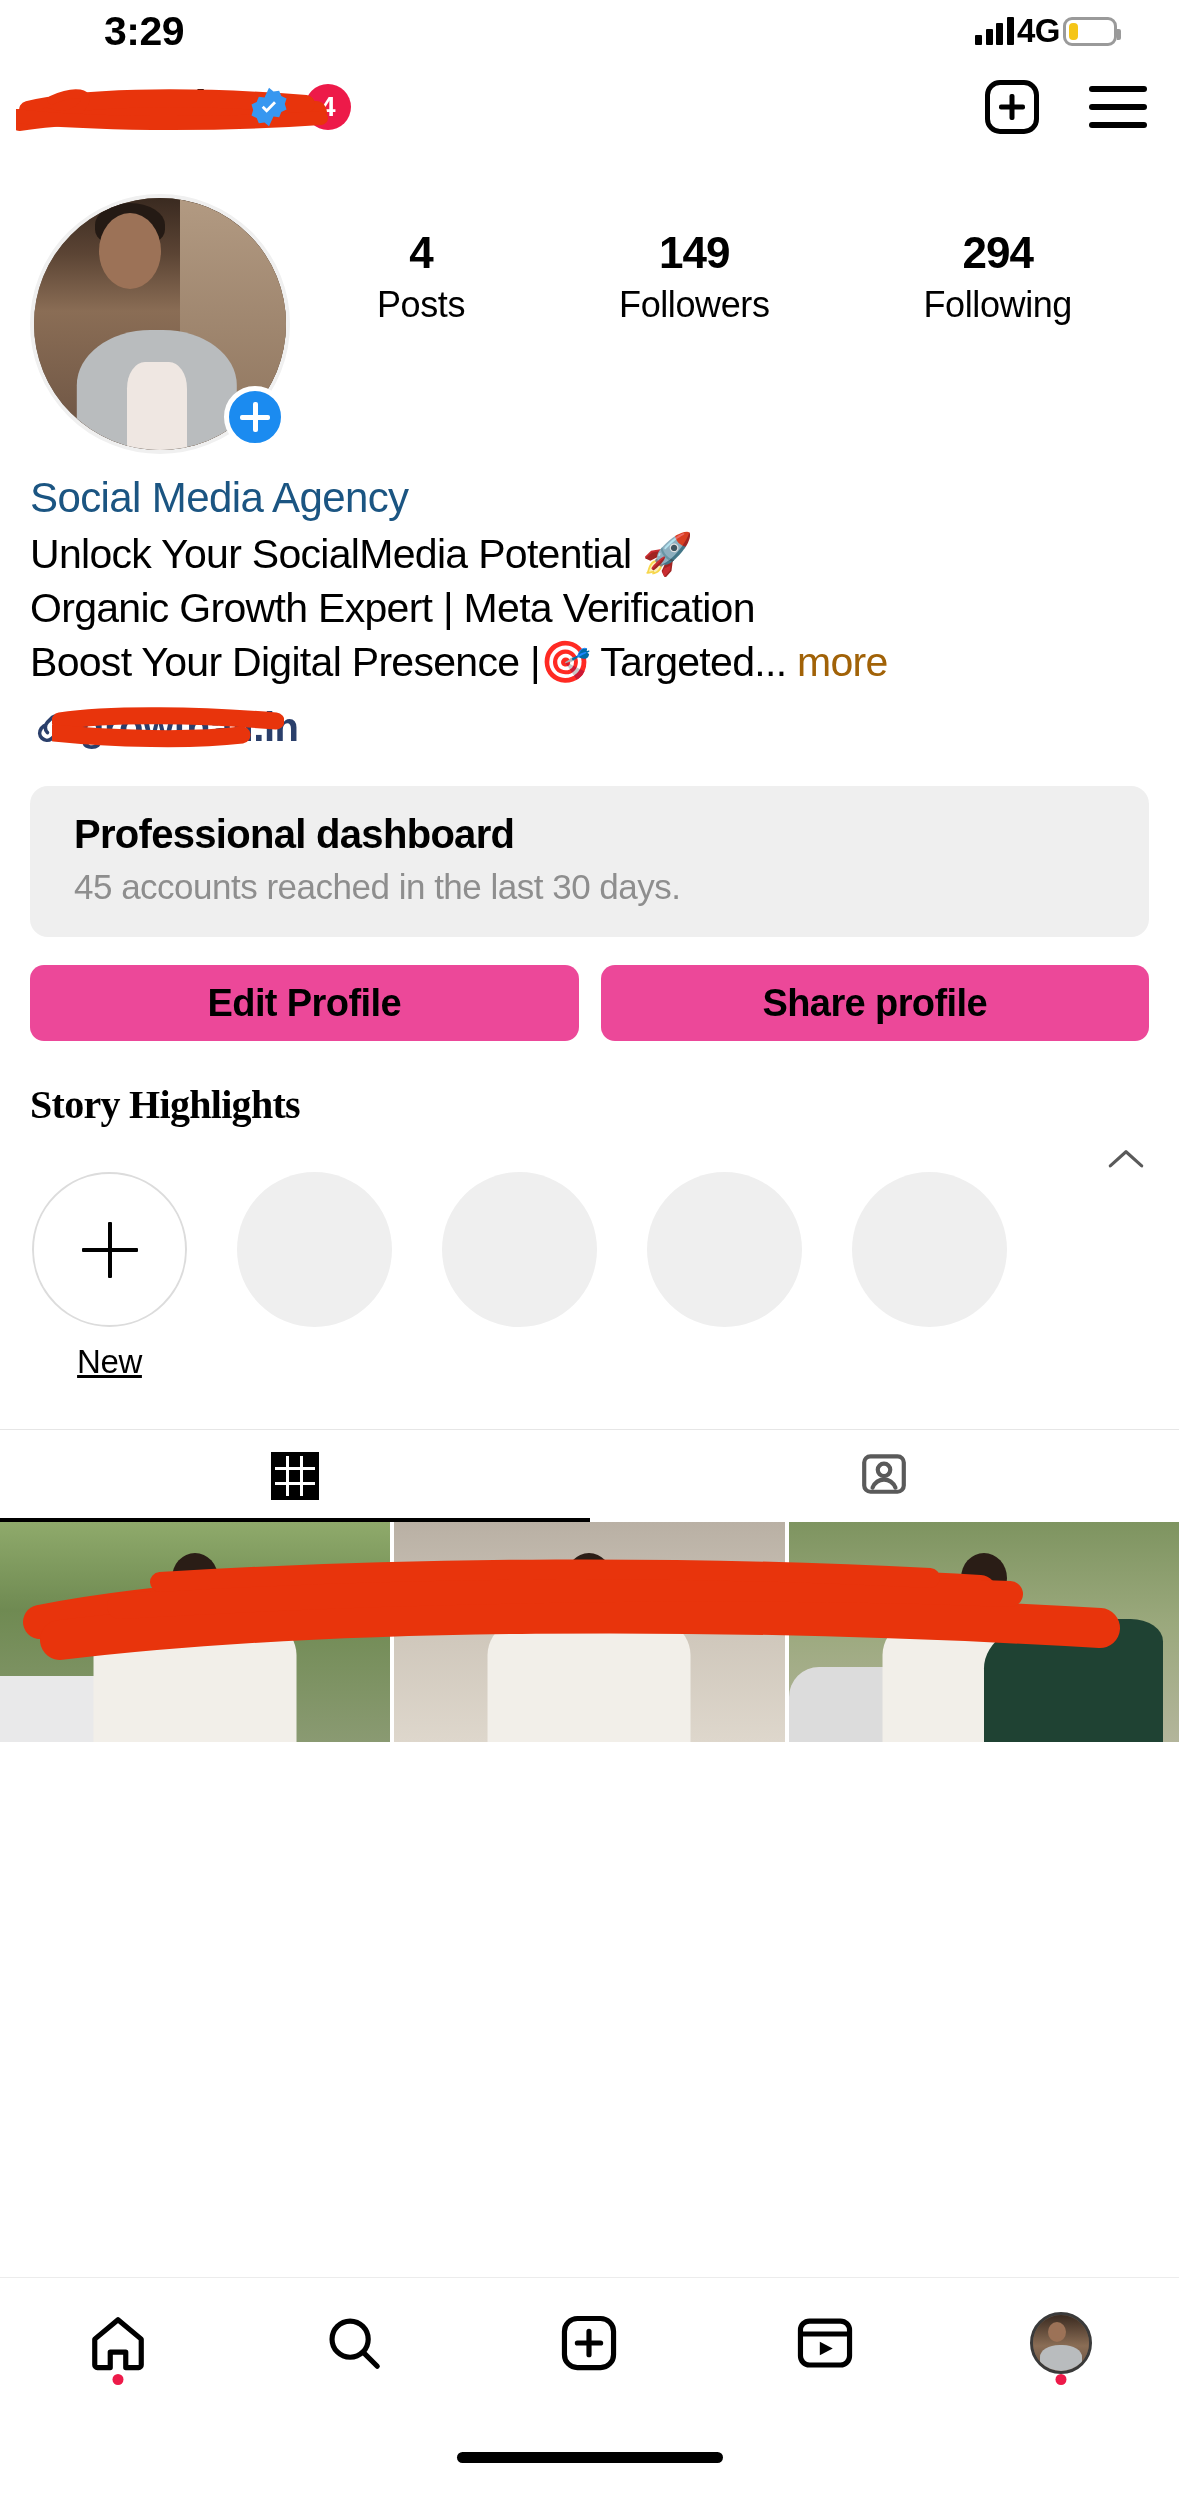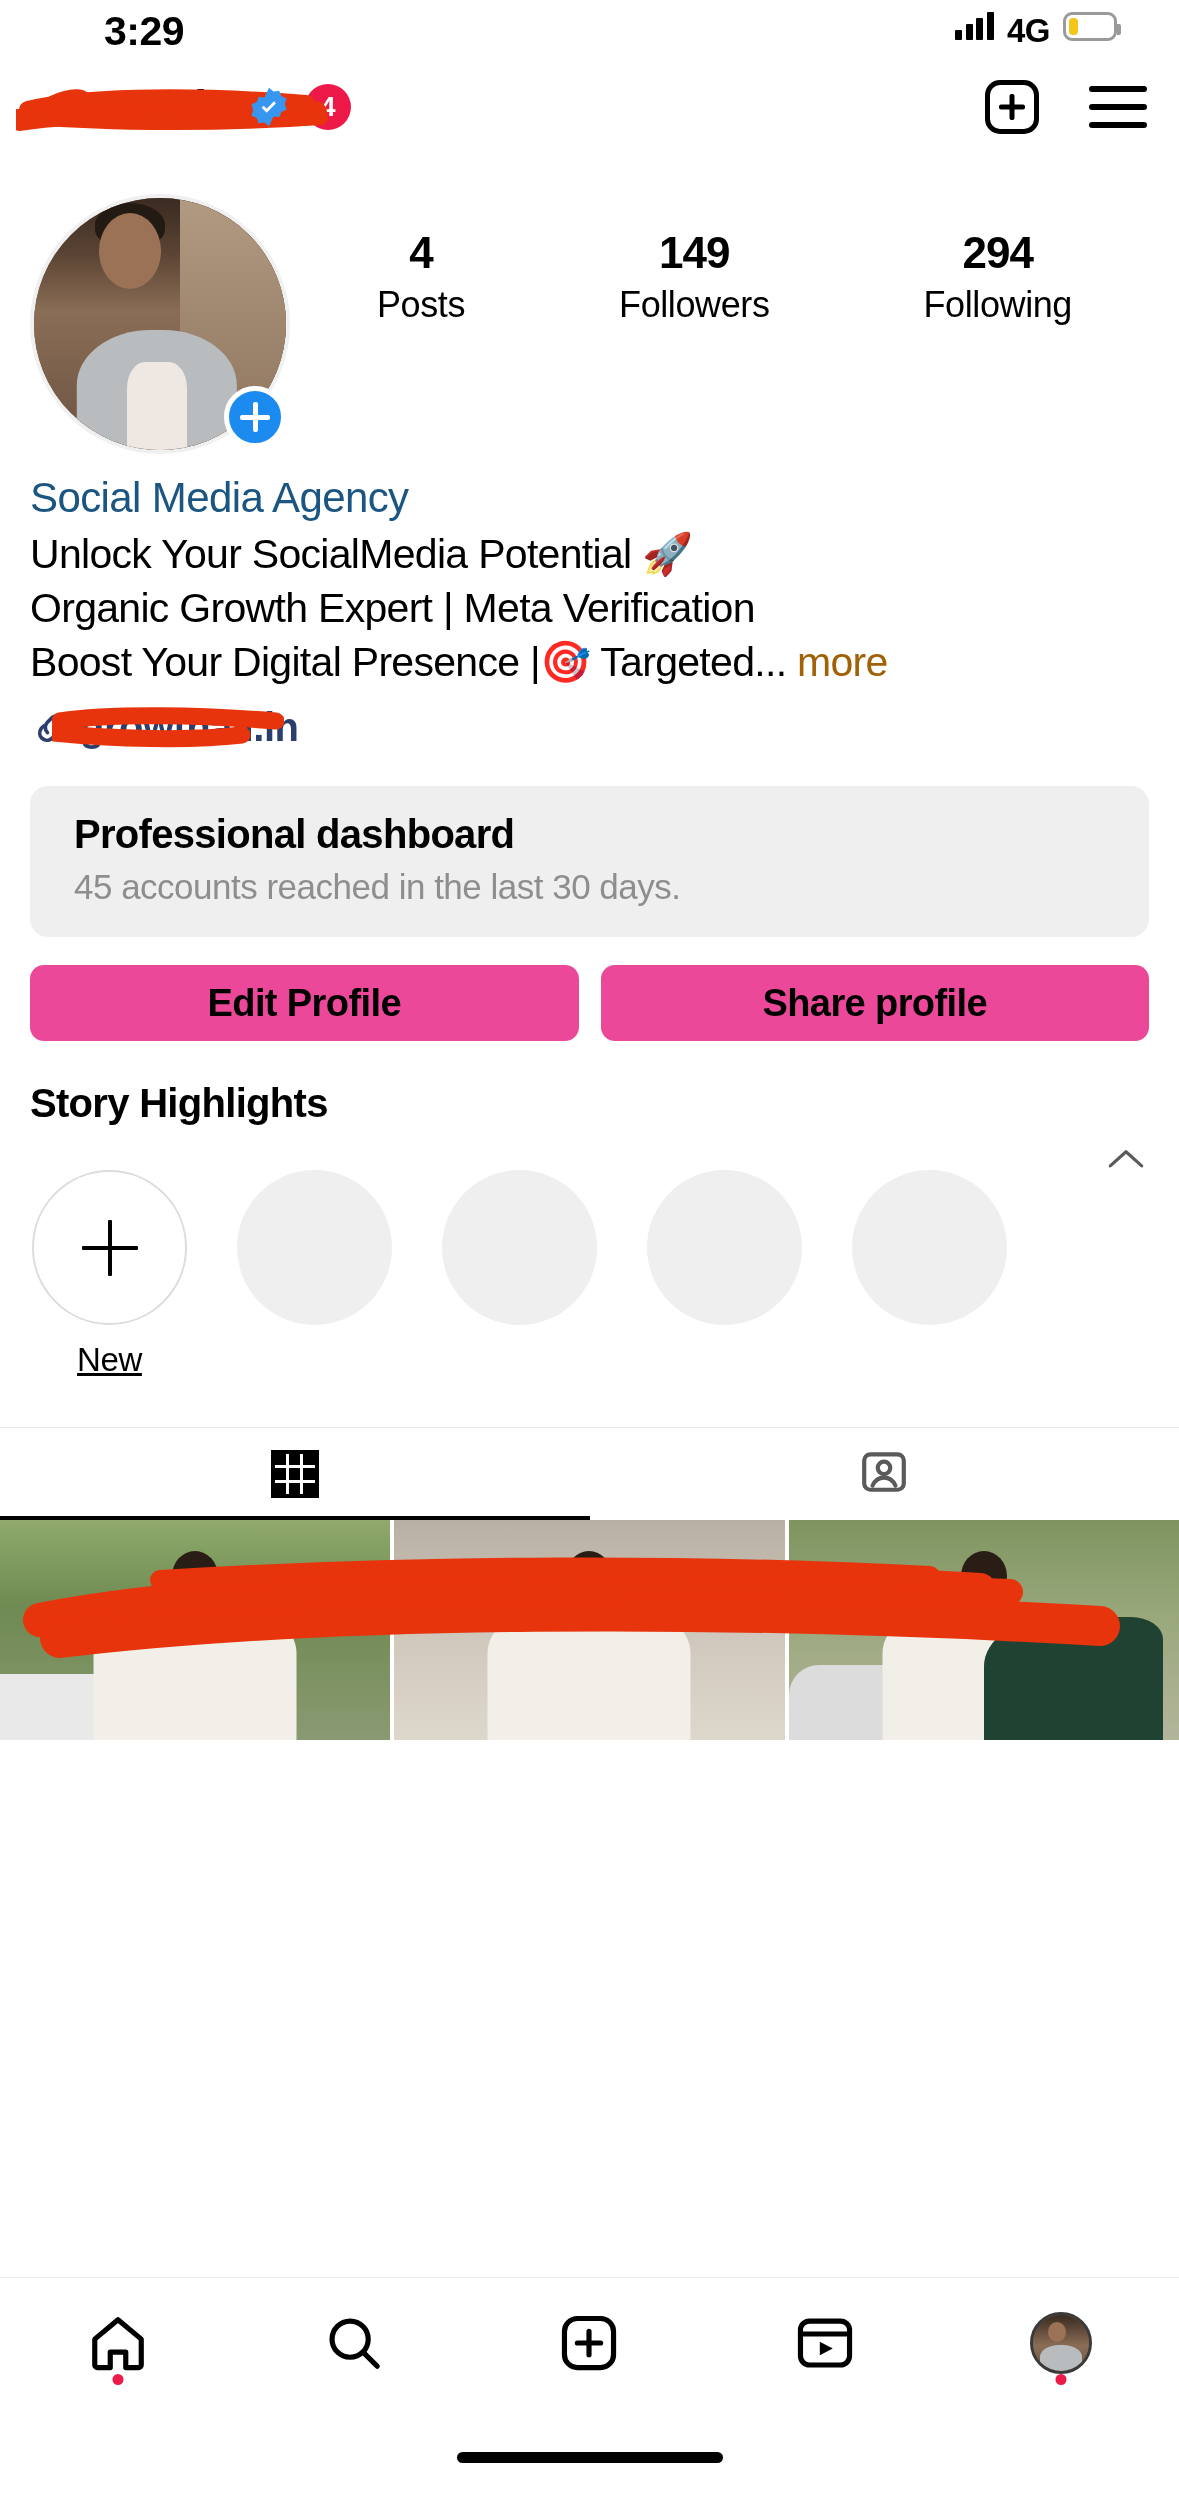--- a/index.html
+++ b/index.html
@@ -21,21 +21,21 @@
     padding:0 62px 0 0;
     position:relative;
   }
   .status-time {
     font-size:41px;
     font-weight:bold;
     letter-spacing:-0.5px;
     margin-left:104px;
     line-height:1;
   }
-  .status-right { display:flex; gap:13px; }
+  .status-right { display:flex; align-items:center; gap:3px; }
   .signal { display:flex; align-items:flex-end; gap:3.5px; height:28px; }
   .signal i { width:7px; background:#000; border-radius:1px; display:block; }
   .signal i:nth-child(1){height:10px}
   .signal i:nth-child(2){height:16px}
   .signal i:nth-child(3){height:22px}
   .signal i:nth-child(4){height:28px}
   .net-label { font-size:33px; font-weight:bold; letter-spacing:-0.5px; }
   .battery {
     width:54px; height:29px;
     border:3.5px solid #9a9a9a;
@@ -238,21 +238,21 @@
     font-size:38px;
     font-weight:bold;
     font-family:inherit;
     letter-spacing:-0.6px;
     color:#000;
     cursor:pointer;
   }
 
   
   .highlights { margin-top:40px; padding:0 30px; position:relative; }
-  .hl-title { font-size:40px; font-weight:bold; letter-spacing:-0.7px; }
+  .hl-title { font-size:40px; font-weight:bold; letter-spacing:-0.7px;font-family:Liberation Serif, serif; }
   .hl-sub {
     font-size:39px; line-height:1.28; letter-spacing:-0.7px;
     margin-top:4px; max-width:740px;
   }
   .chevron-up {
     position:absolute; right:34px; top:66px;
     width:38px; height:22px;
   }
   .hl-row {
     display:flex; gap:50px;

